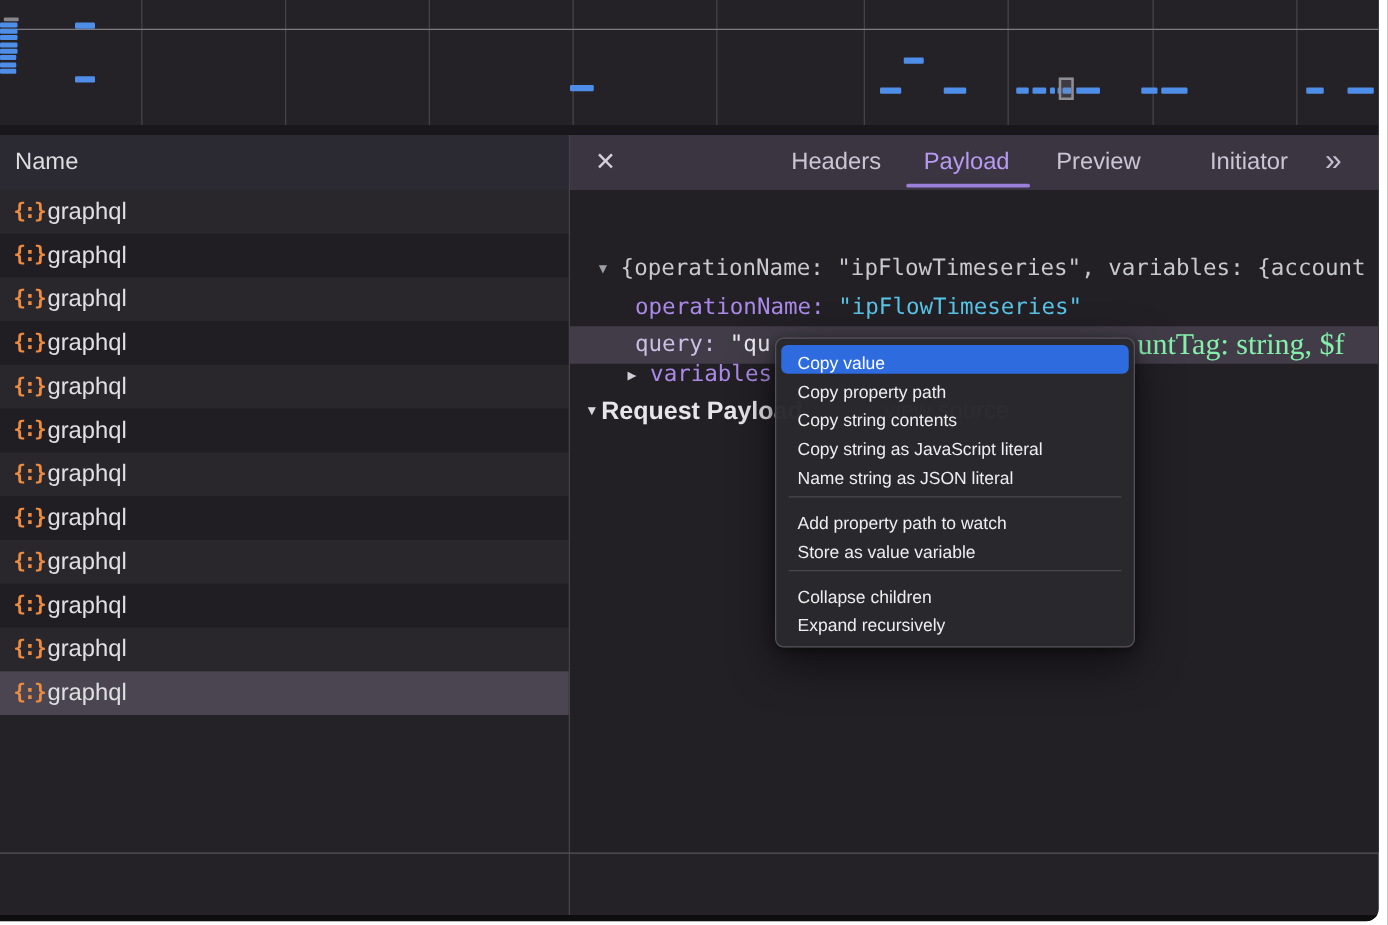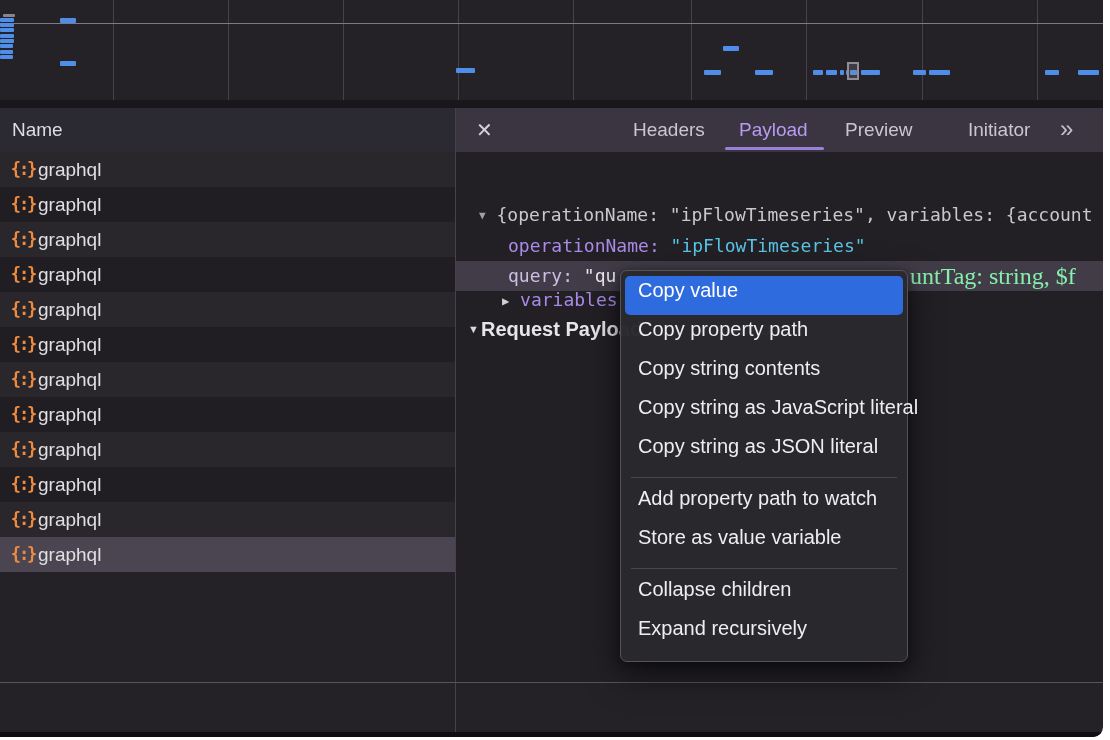--- a/index.html
+++ b/index.html
@@ -67,22 +67,22 @@
   .vars-cont{position:absolute;left:454px;top:134px;height:28px;line-height:28px;
     font-family:"DejaVu Sans Mono",monospace;font-size:18px;color:#e9e7ec;white-space:nowrap;}
   
   .vdivider{position:absolute;left:455px;top:108px;width:1px;height:624px;background:#454349;}
   .footer-line{position:absolute;left:0;top:682px;width:1103px;height:1px;background:#57555c;}
   .bottom-edge{position:absolute;left:0;top:732px;width:1103px;height:5px;background:#0e0e10;border-bottom-right-radius:10px;}
   
   .context-menu{position:absolute;left:620px;top:270px;width:288px;background:rgba(42,41,46,0.98);
     border:1px solid #55535a;border-radius:7px;padding:5px 0 8px 0;
     box-shadow:0 12px 34px rgba(0,0,0,0.55), 0 2px 8px rgba(0,0,0,0.4);z-index:20;}
-  .menu-item{position:relative;height:39px;line-height:29px;margin:0 4px;padding-left:13px;
-    font-size:20px;color:#eeedf0;border-radius:5px;white-space:nowrap;}
+  .menu-item{position:relative;height:23px;line-height:29px;margin:0 4px;padding-left:13px;
+    font-size:14px;color:#eeedf0;border-radius:5px;white-space:nowrap;}
   .menu-item.highlighted{background:var(--menu-highlight,#2d6bdf);color:#ffffff;}
   .menu-sep{height:1px;background:#49474d;margin:6px 10px;}
 </style>
 </head>
 <body>
 
 <div class="window">
 
   <div class="waterfall" id="waterfall">
       <div class="wf-grid" style="left: 113px;"></div>
@@ -206,21 +206,21 @@
 
   <div class="vdivider"></div>
   <div class="footer-line"></div>
   <div class="bottom-edge"></div>
 
   <div class="context-menu" id="context-menu">
       <div class="menu-item highlighted">Copy value</div>
       <div class="menu-item">Copy property path</div>
       <div class="menu-item">Copy string contents</div>
       <div class="menu-item">Copy string as JavaScript literal</div>
-      <div class="menu-item">Copy string as JSON literal</div>
+      <div class="menu-item">Name string as JSON literal</div>
       <div class="menu-sep"></div>
       <div class="menu-item">Add property path to watch</div>
       <div class="menu-item">Store as value variable</div>
       <div class="menu-sep"></div>
       <div class="menu-item">Collapse children</div>
       <div class="menu-item">Expand recursively</div>
     </div>
 
 </div>
 

